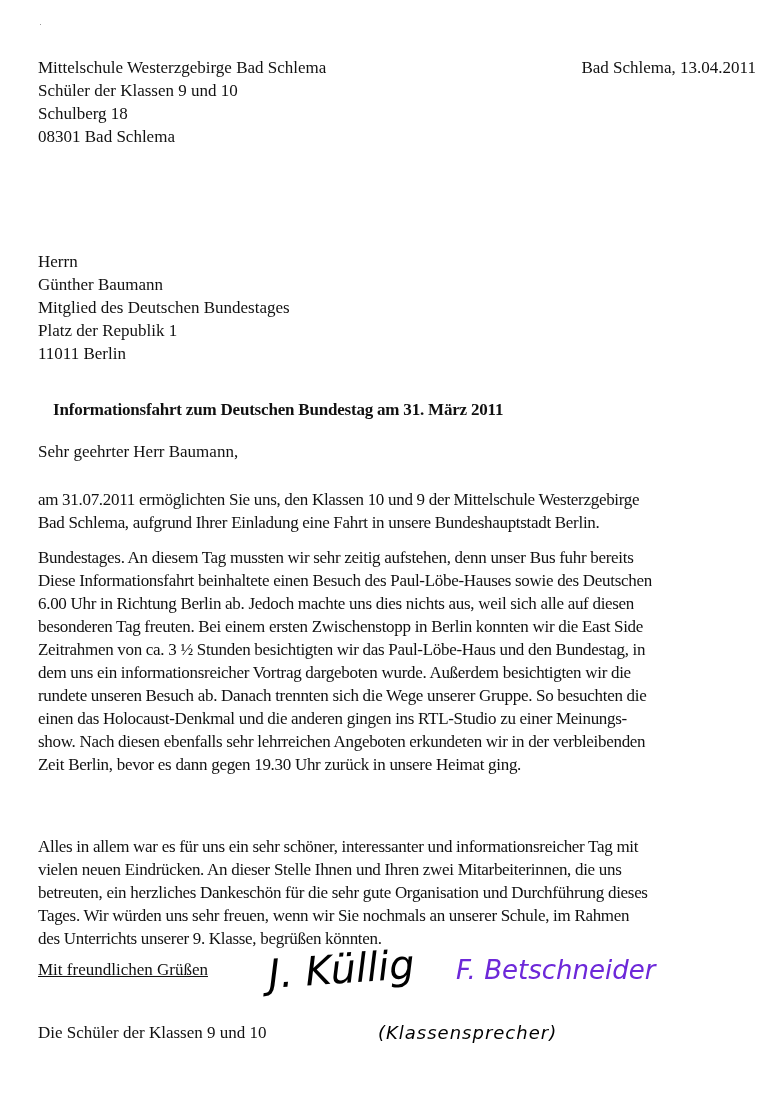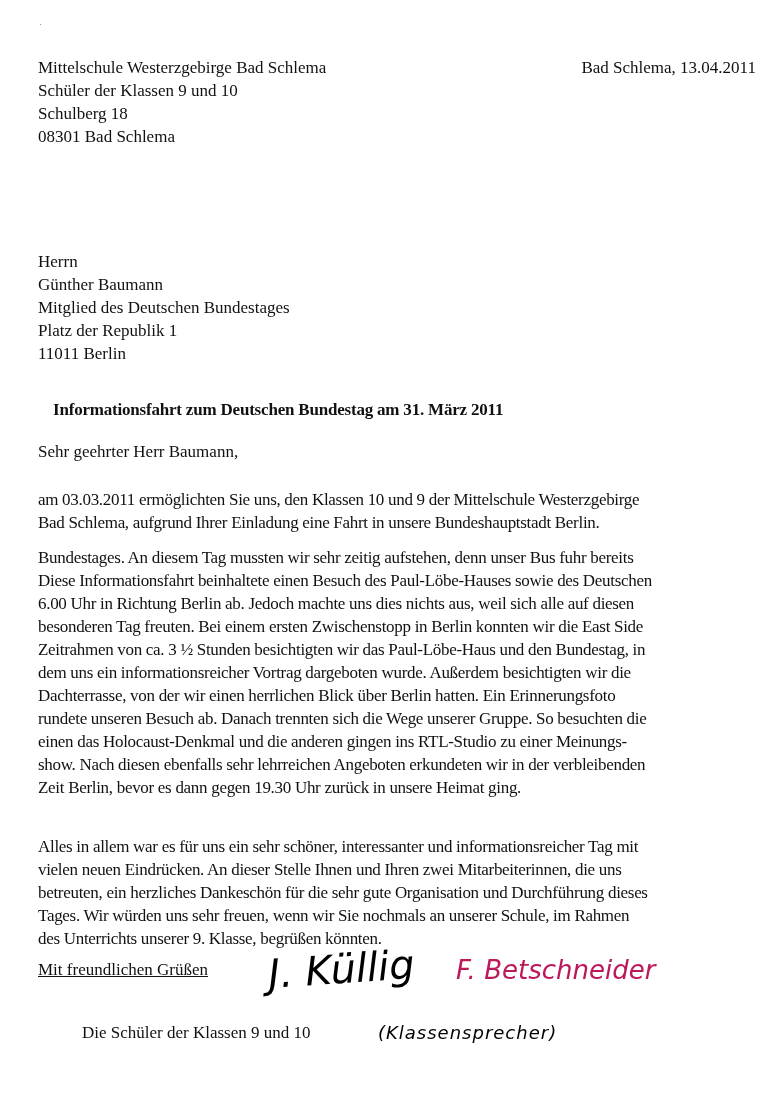--- a/index.html
+++ b/index.html
@@ -13,24 +13,24 @@
   .date { right: 24px; top: 58px; position: absolute; white-space: nowrap; }
   .recipient { left: 38px; top: 250px; position: absolute; }
   .subject { position: absolute; left: 38px; top: 400px; font-weight: bold; font-size: 17px; letter-spacing: -0.2px; margin-left: 15px; }
   .salutation { position: absolute; left: 38px; top: 442px; }
   .para { position: absolute; left: 38px; width: 720px; }
   .para div { height: 23px; line-height: 23px; white-space: nowrap; letter-spacing: -0.3px; }
   .p1 { top: 488px; }
   .p2 { top: 546px; }
   .p3 { top: 835px; }
   .closing { position: absolute; left: 38px; top: 960px; text-decoration: underline; }
-  .signer-group { position: absolute; left: 38px; top: 1023px; margin-left: 44px; }
+  .signer-group { position: absolute; left: 38px; top: 1023px; }
   .sig { position: absolute; font-family: "DejaVu Sans", sans-serif; color: #000; }
   .sig1 { left: 268px; top: 946px; font-size: 40px; font-style: italic; transform: rotate(-4deg); }
-  .sig2 { left: 456px; top: 955px; font-size: 26px; font-style: italic; color: #be185d; }
+  .sig2 { left: 456px; top: 955px; font-size: 26px; font-style: italic; color: #6d28d9; }
   .sig-role { left: 378px; top: 1022px; font-size: 18px; font-style: italic; letter-spacing: 1px; text-align: center; }
   .dot { position:absolute; left:40px; top:24px; width:1px; height:1px; background:#999; }
 </style>
 </head>
 <body>
 
 <div class="dot"></div>
 
 <div class="line sender">
   <div>Mittelschule Westerzgebirge Bad Schlema</div>
@@ -47,32 +47,31 @@
   <div>Mitglied des Deutschen Bundestages</div>
   <div>Platz der Republik 1</div>
   <div>11011 Berlin</div>
 </div>
 
 <div class="subject">Informationsfahrt zum Deutschen Bundestag am 31. März 2011</div>
 
 <div class="salutation">Sehr geehrter Herr Baumann,</div>
 
 <div class="para p1">
-  <div>am 03.03.2011 ermöglichten Sie uns, den Klassen 10 und 9 der Mittelschule Westerzgebirge</div>
+  <div>am 31.07.2011 ermöglichten Sie uns, den Klassen 10 und 9 der Mittelschule Westerzgebirge</div>
   <div>Bad Schlema, aufgrund Ihrer Einladung eine Fahrt in unsere Bundeshauptstadt Berlin.</div>
 </div>
 
 <div class="para p2">
   <div>Bundestages. An diesem Tag mussten wir sehr zeitig aufstehen, denn unser Bus fuhr bereits</div>
   <div>Diese Informationsfahrt beinhaltete einen Besuch des Paul-Löbe-Hauses sowie des Deutschen</div>
   <div>6.00 Uhr in Richtung Berlin ab. Jedoch machte uns dies nichts aus, weil sich alle auf diesen</div>
   <div>besonderen Tag freuten. Bei einem ersten Zwischenstopp in Berlin konnten wir die East Side</div>
   <div>Zeitrahmen von ca. 3 ½ Stunden besichtigten wir das Paul-Löbe-Haus und den Bundestag, in</div>
   <div>dem uns ein informationsreicher Vortrag dargeboten wurde.  Außerdem besichtigten wir die</div>
-  <div>Dachterrasse, von der wir einen herrlichen Blick über Berlin hatten. Ein Erinnerungsfoto</div>
   <div>rundete unseren Besuch ab. Danach trennten sich die Wege unserer Gruppe. So besuchten die</div>
   <div>einen das Holocaust-Denkmal und die anderen gingen ins RTL-Studio zu einer Meinungs-</div>
   <div>show. Nach diesen ebenfalls sehr lehrreichen Angeboten erkundeten wir in der verbleibenden</div>
   <div>Zeit Berlin, bevor es dann gegen 19.30 Uhr zurück in unsere Heimat ging.</div>
 </div>
 
 <div class="para p3">
   <div>Alles in allem war es für uns ein sehr schöner, interessanter und informationsreicher Tag mit</div>
   <div>vielen neuen Eindrücken. An dieser Stelle Ihnen und Ihren zwei Mitarbeiterinnen, die uns</div>
   <div>betreuten,  ein herzliches Dankeschön für die sehr gute Organisation und Durchführung dieses</div>

